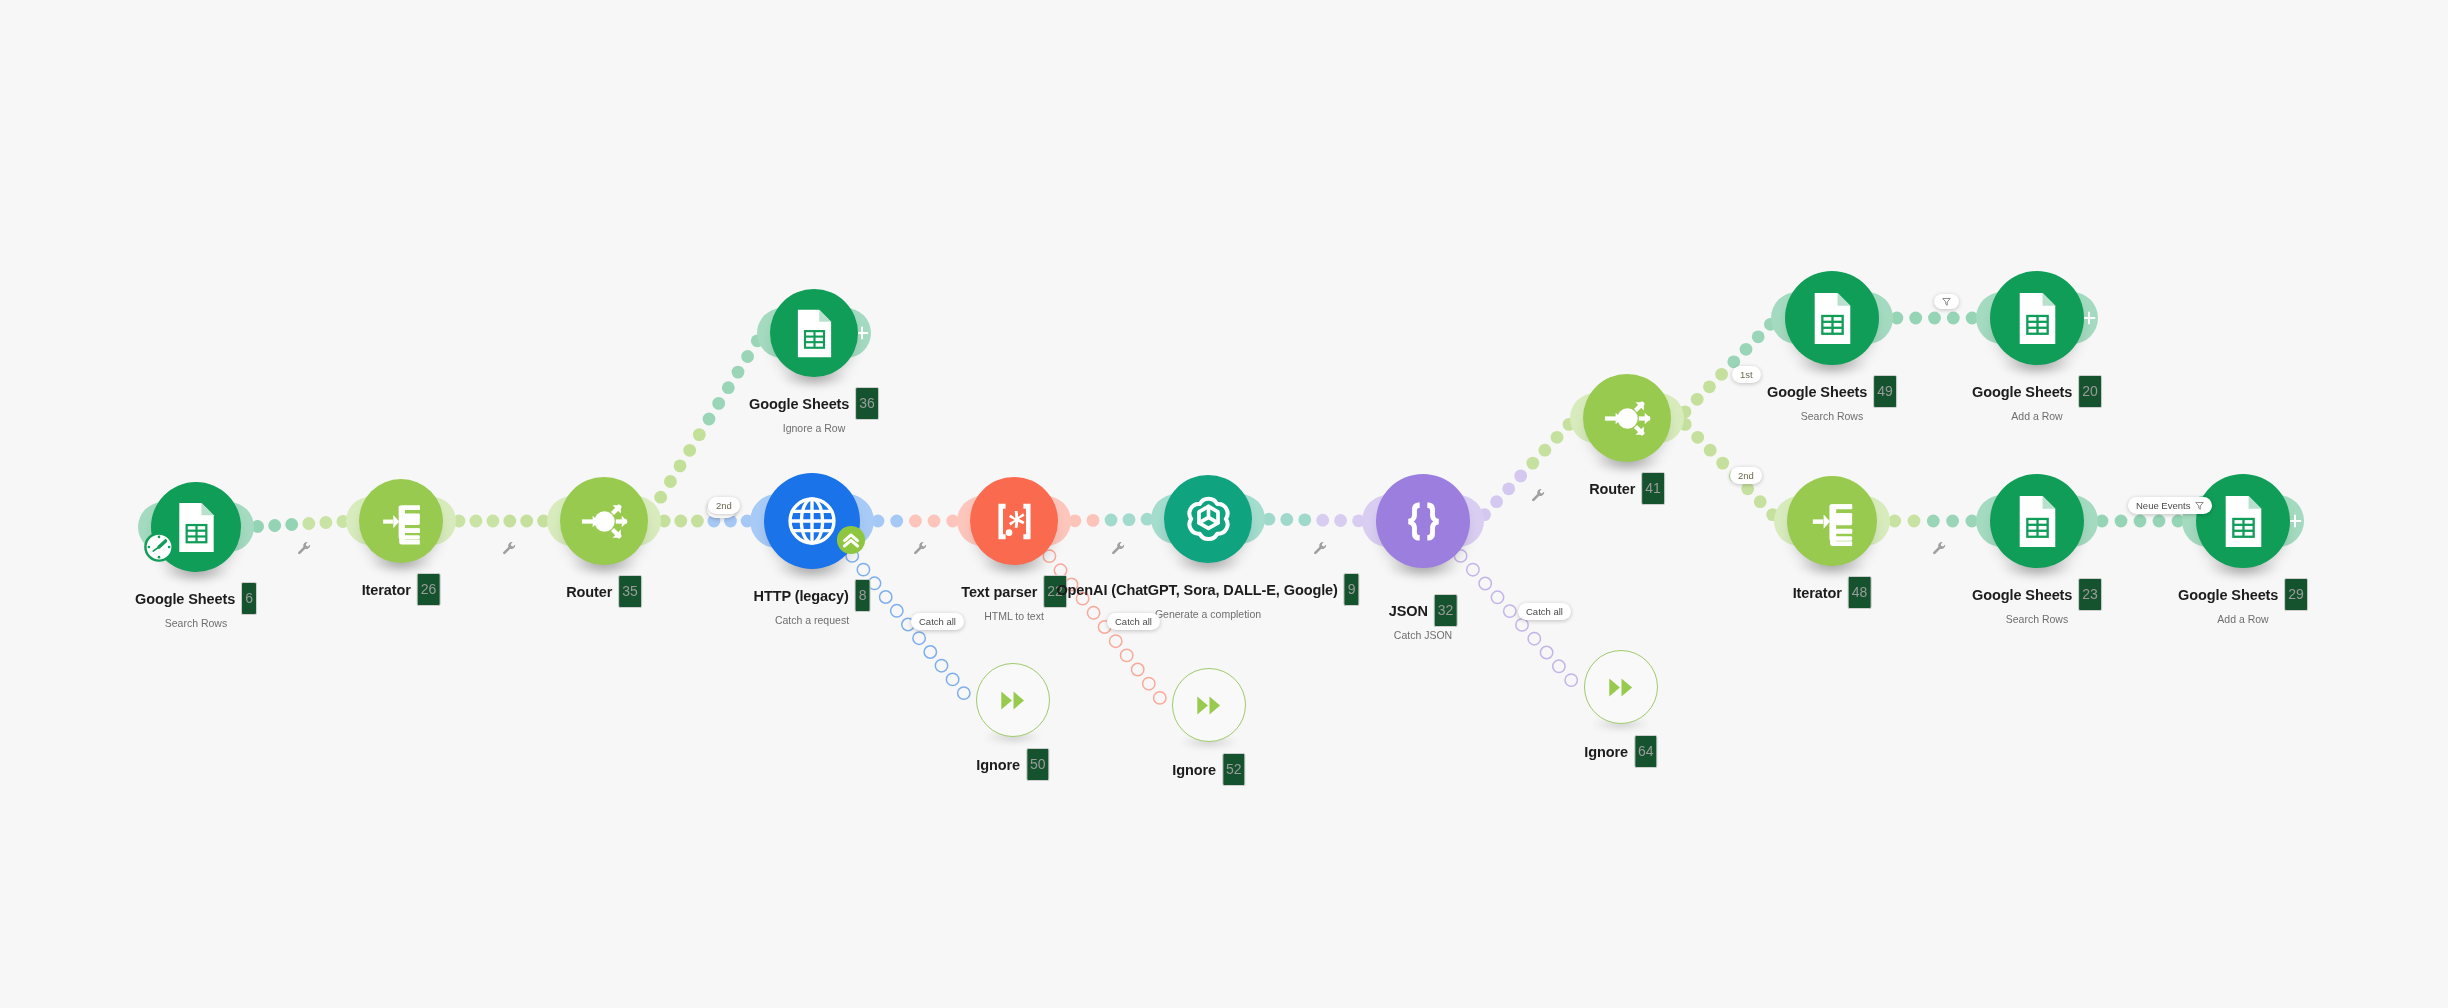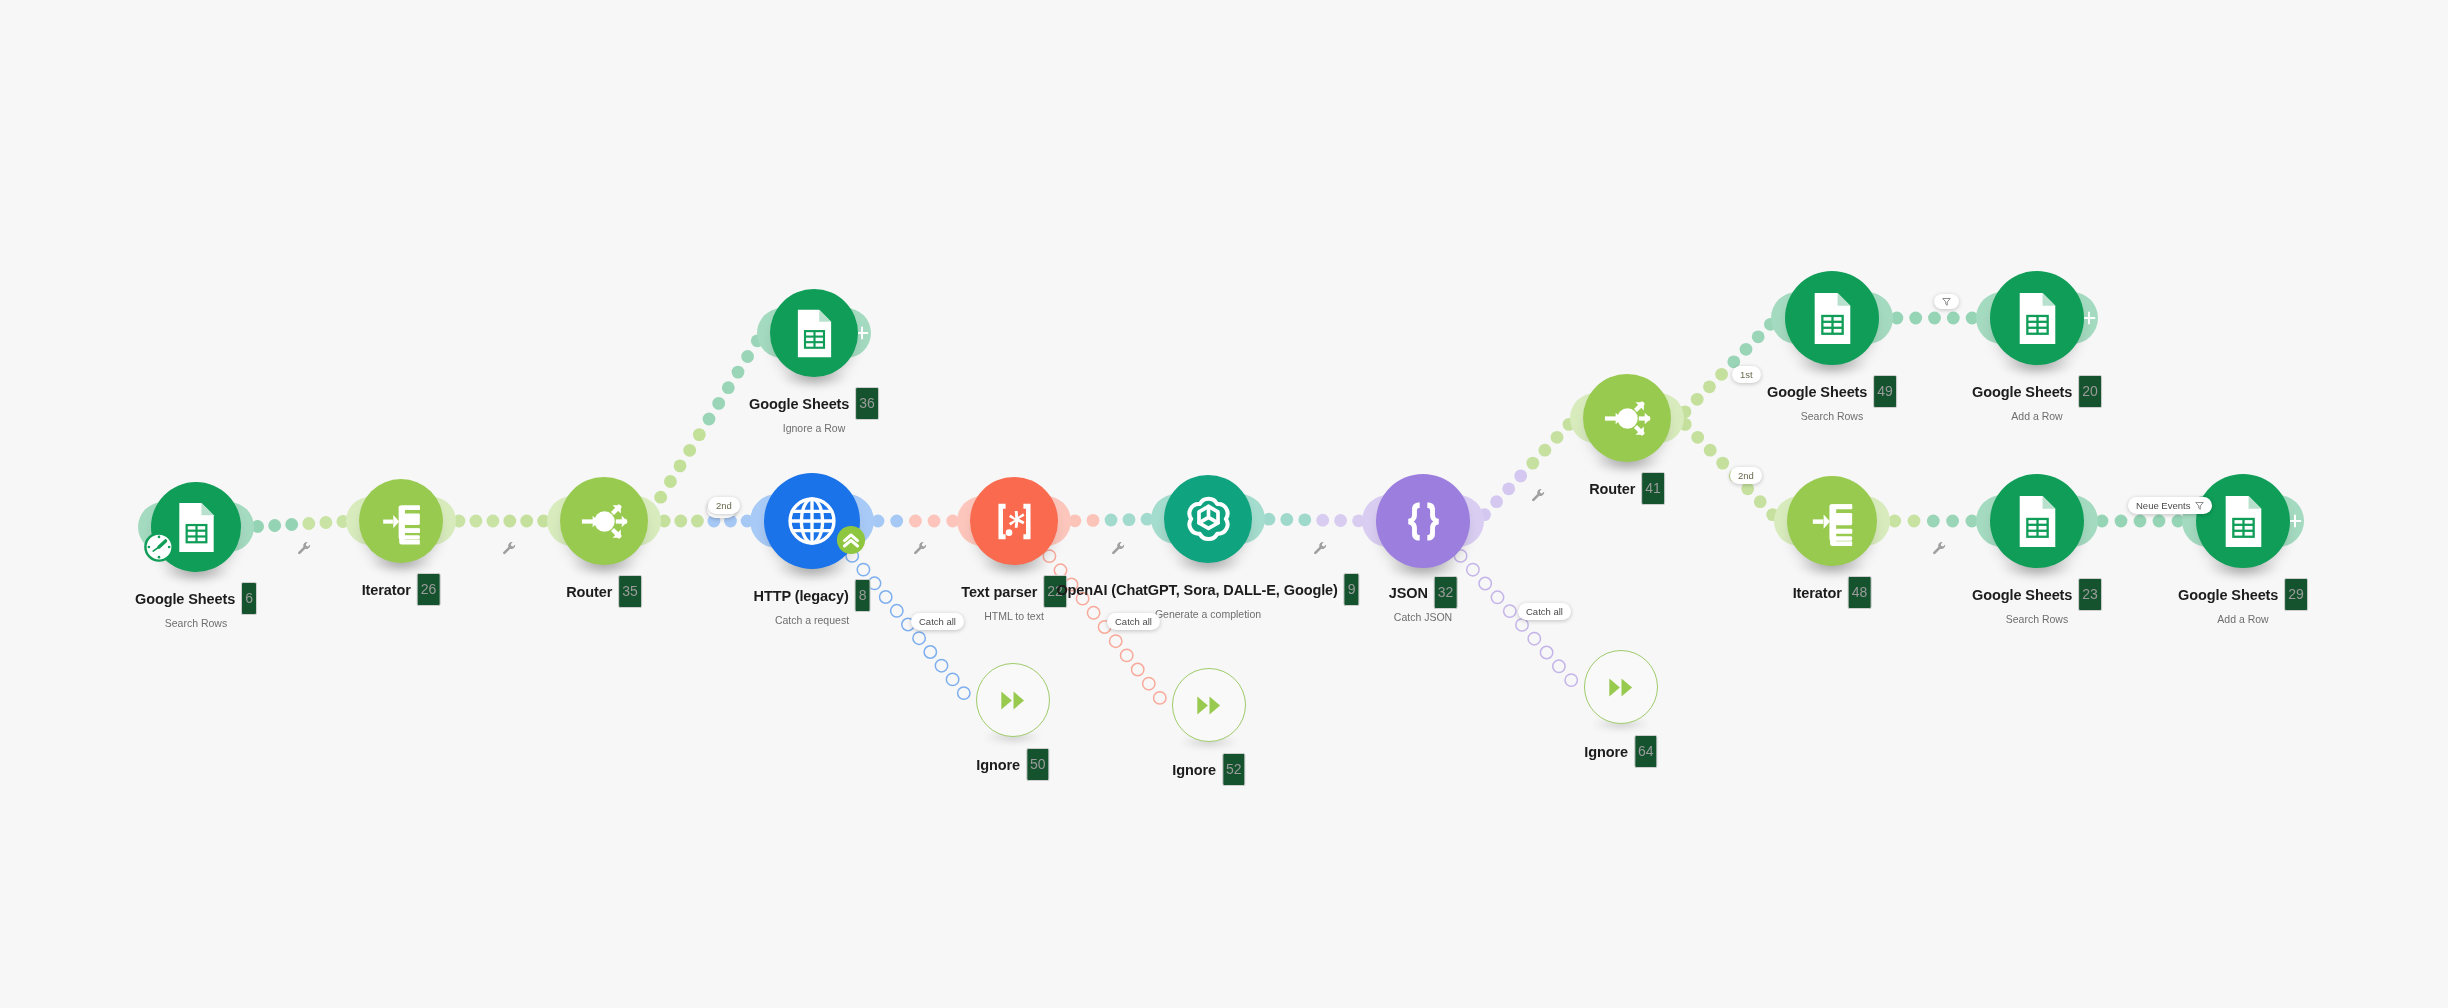--- a/index.html
+++ b/index.html
@@ -413,21 +413,21 @@
         <div class="halfmoon" style="left: 78.96px; top: 20.68px; width: 29.14px; height: 52.64px; background: rgb(217, 206, 242); border-radius: 0px 47px 47px 0px; display: flex; align-items: center; justify-content: flex-end; padding-right: 2px;"></div>
         <div class="node-shadow" style="left: 8.46px; top: 83.66px; width: 77.08px; height: 21.62px;"></div>
         <div class="bubble" style="left: 0px; top: 0px; width: 94px; height: 94px; background: rgb(155, 126, 222);">
           <svg width="61" height="61" viewBox="0 0 48 48">
         <g fill="#ffffff">
           <path d="M21 9c-4.2 0-6 2-6 5.4v4.2c0 2-1 3-3 3.2v4.4c2 .2 3 1.2 3 3.2v4.2c0 3.4 1.8 5.4 6 5.4v-4.4c-1.6 0-2.2-.7-2.2-2.2V29c0-2.4-1-4-2.6-5 1.6-1 2.6-2.6 2.6-5v-3.4c0-1.5.6-2.2 2.2-2.2z"></path>
           <path d="M27 9c4.2 0 6 2 6 5.4v4.2c0 2 1 3 3 3.2v4.4c-2 .2-3 1.2-3 3.2v4.2c0 3.4-1.8 5.4-6 5.4v-4.4c1.6 0 2.2-.7 2.2-2.2V29c0-2.4 1-4 2.6-5-1.6-1-2.6-2.6-2.6-5v-3.4c0-1.5-.6-2.2-2.2-2.2z"></path>
         </g>
       </svg>
         </div>
-        <div class="caption" style="top: 102px;">
+        <div class="caption" style="top: 120px;">
           <div class="cap-row">
             <span class="cap-title">JSON</span>
             <span class="cap-num">32</span>
           </div>
           <div class="cap-sub">Catch JSON</div>
         </div>
       </div>
       <div class="node" style="left: 1583px; top: 374px; width: 88px; height: 88px;">
         <div class="halfmoon" style="left: -13.2px; top: 19.36px; width: 27.28px; height: 49.28px; background: rgb(216, 235, 189); border-radius: 44px 0px 0px 44px;"></div>
         <div class="halfmoon" style="left: 73.92px; top: 19.36px; width: 27.28px; height: 49.28px; background: rgb(216, 235, 189); border-radius: 0px 44px 44px 0px; display: flex; align-items: center; justify-content: flex-end; padding-right: 2px;"></div>

